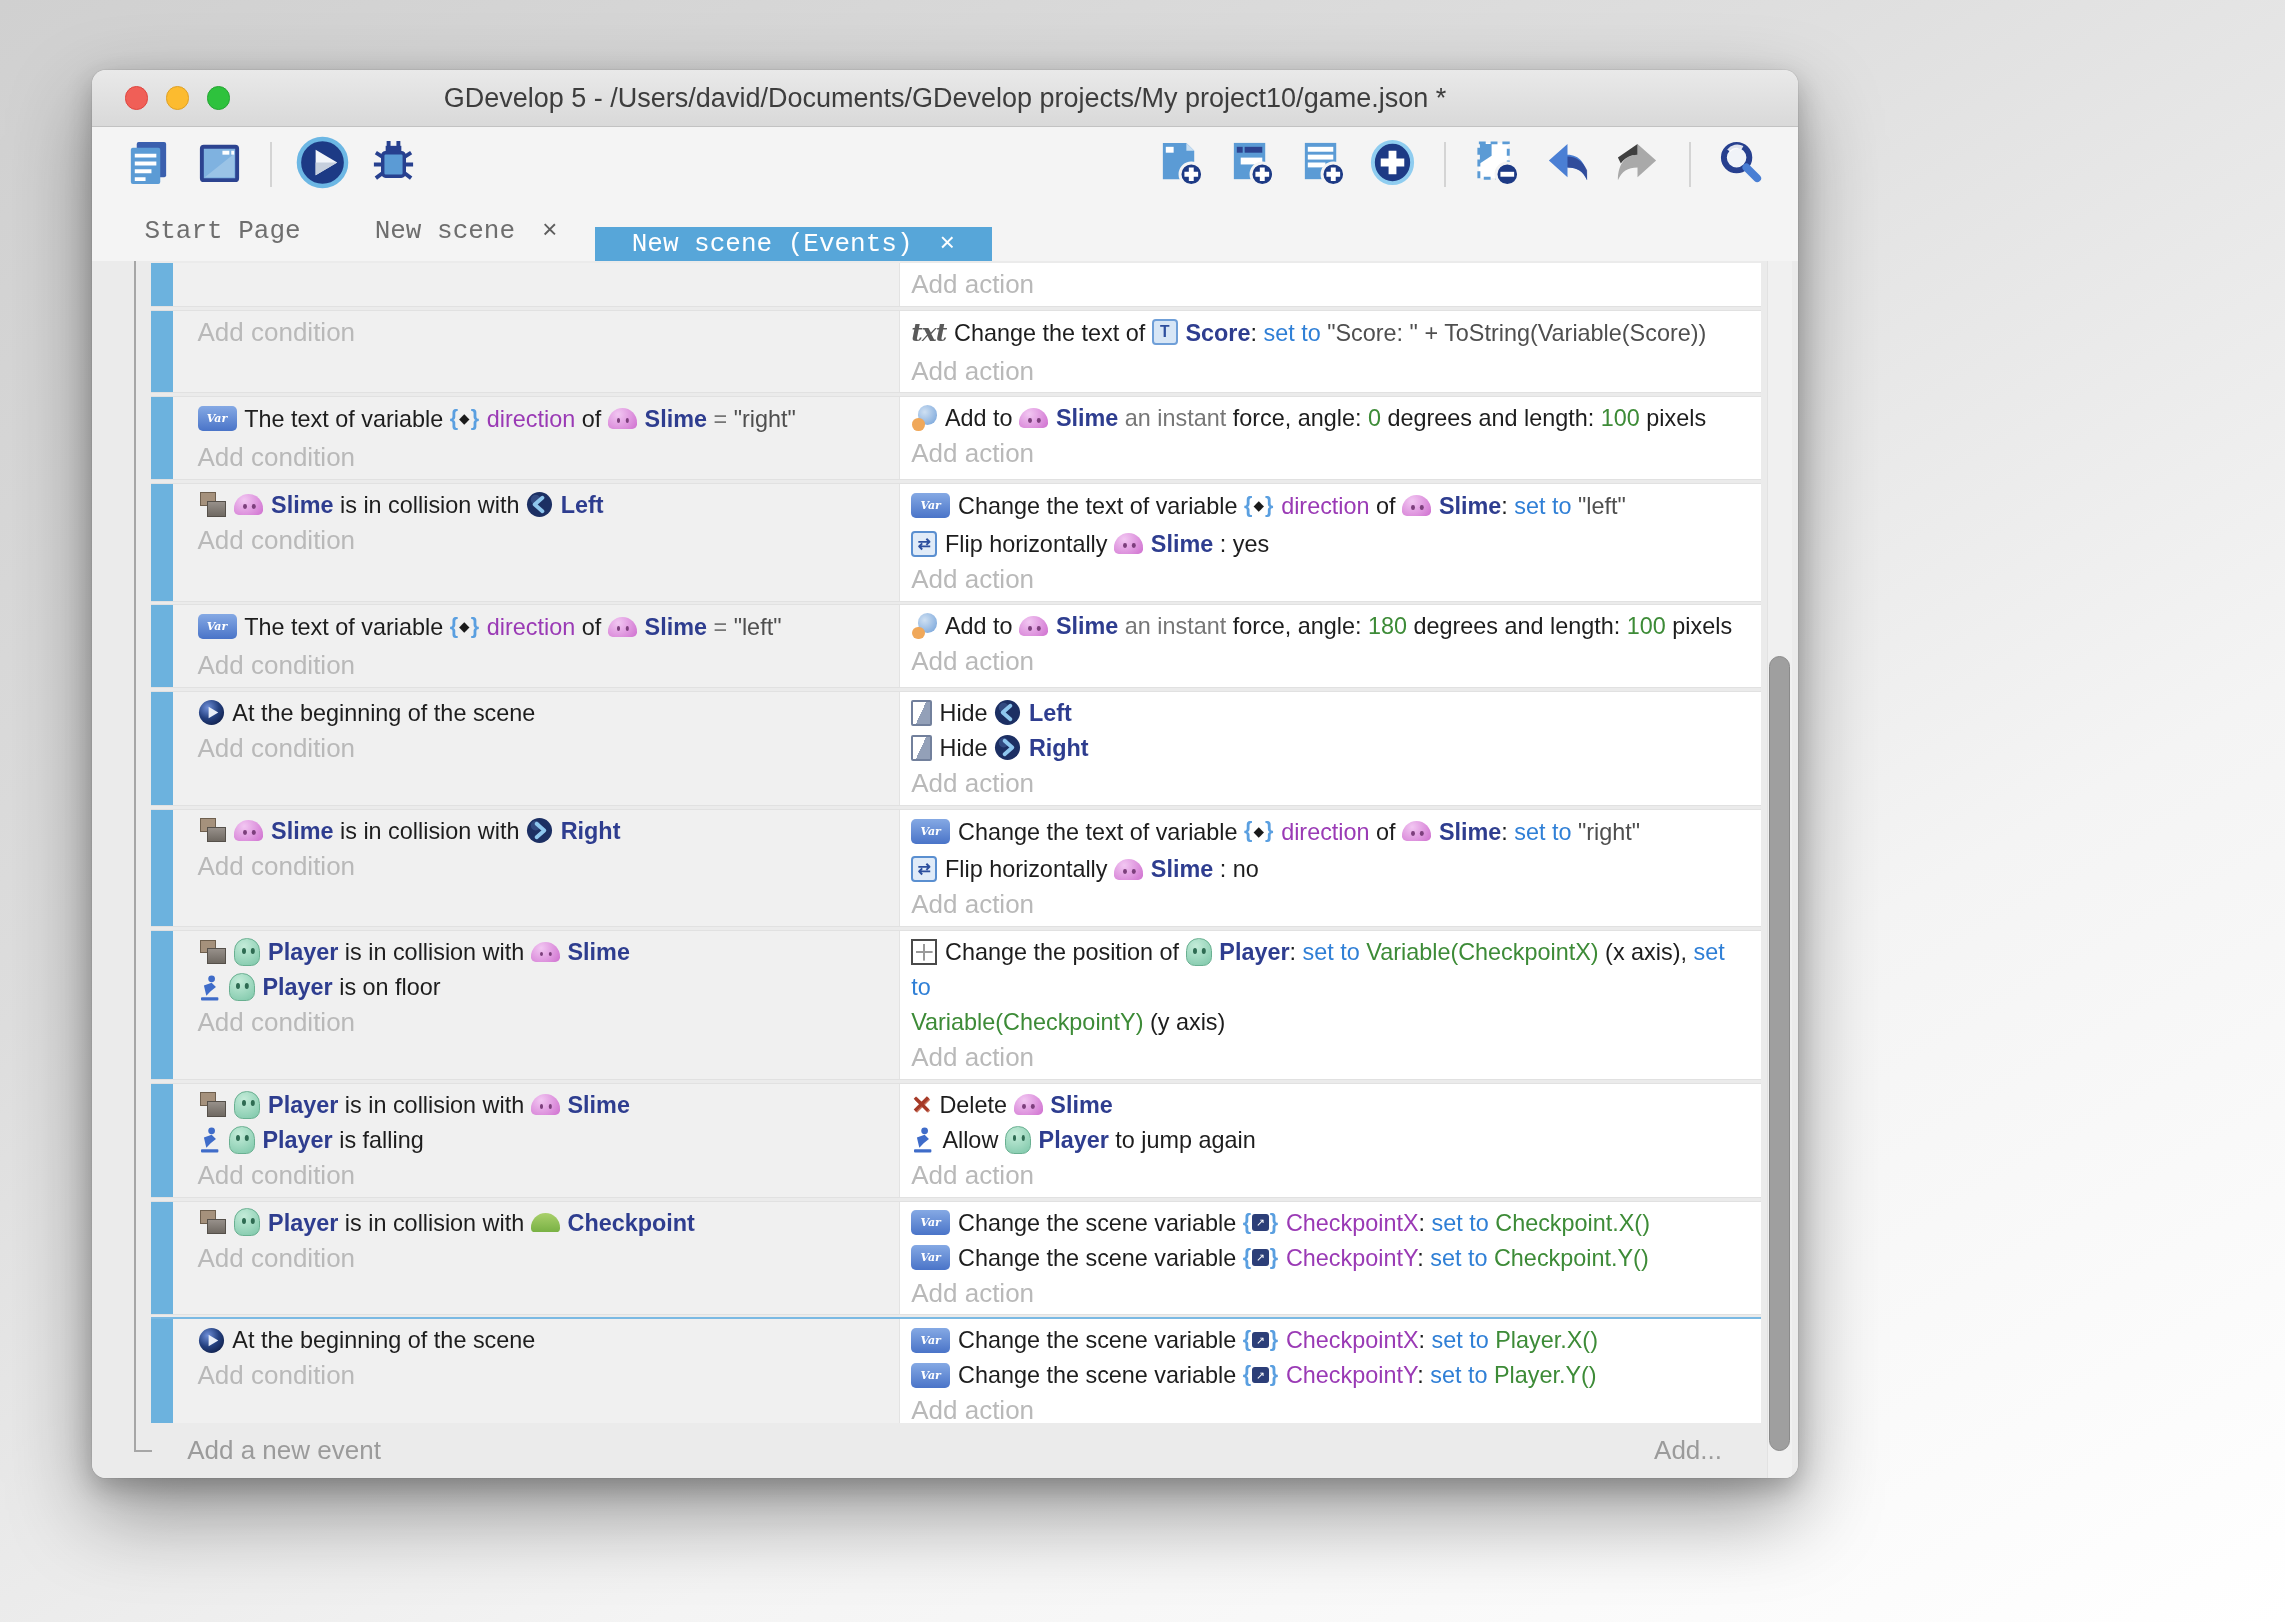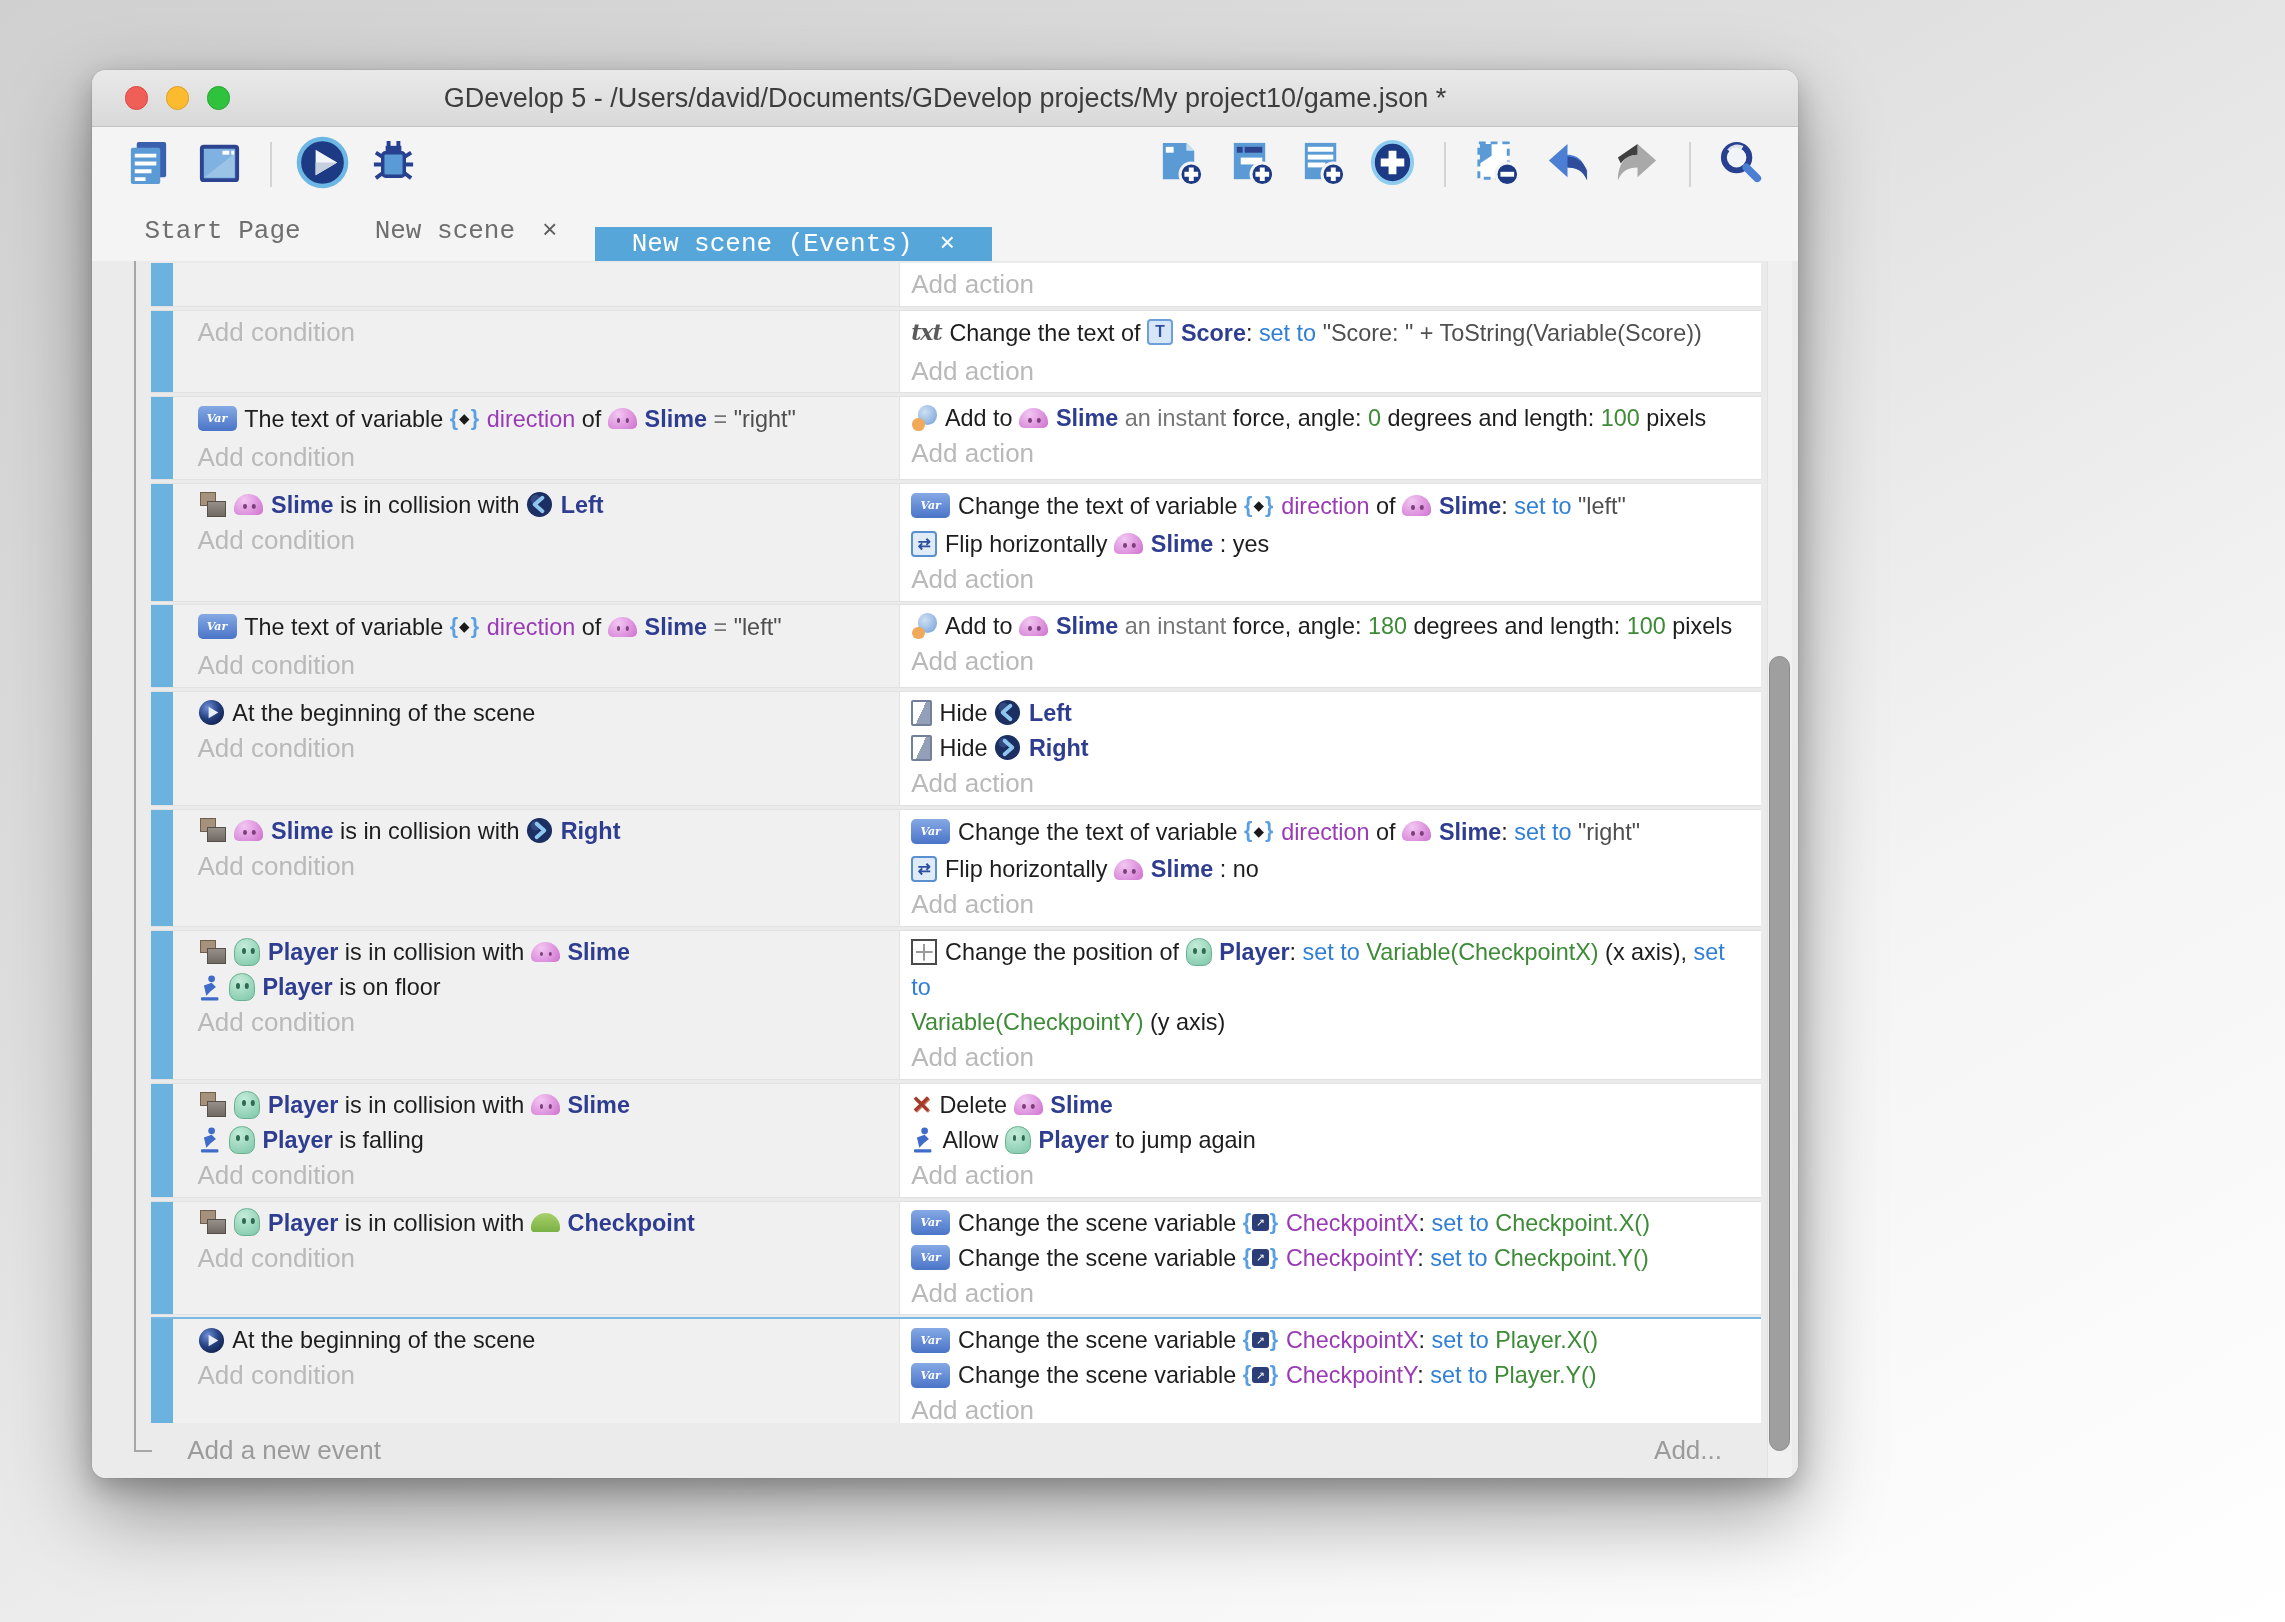--- a/index.html
+++ b/index.html
@@ -73,21 +73,21 @@
   .dash{display:inline-block;width:17.6px;height:2px;background:#a6a6a6;margin-right:15.6px;}
   .addmore{cursor:pointer;}
   
   .track{position:absolute;right:5.9px;top:0;bottom:0;width:25px;background:#f0f0f0;border-left:1px solid #e2e2e2;}
   .thumb{position:absolute;right:7.8px;top:395px;width:21.5px;height:795px;border-radius:10.7px;background:#9f9f9f;border:1px solid #8a8a8a;}
   
   .ic{display:inline-block;vertical-align:middle;margin:0 7.8px 3.9px 0;}
   .ic svg{display:block;}
   .ic-var{width:39px;height:25px;border-radius:4.9px;background:linear-gradient(#85a9e4,#4a74c8);color:#fff;text-align:center;
           font-family:"DejaVu Serif",serif;font-style:italic;font-weight:700;font-size:11px;line-height:25px;}
-  .ic-txt{font-family:"DejaVu Serif",serif;font-style:italic;font-weight:700;font-size:22px;color:#5a5a5a;letter-spacing:-1px;width:auto;}
+  .ic-txt{font-family:"DejaVu Serif",serif;font-style:italic;font-weight:700;font-size:25px;color:#5a5a5a;letter-spacing:-1px;width:auto;}
   .ic-textobj{width:26px;height:26px;border-radius:3.9px;background:#d7e6f6;border:2px solid #6f9fd8;color:#2e4f9e;text-align:center;
           font-weight:700;font-size:15.6px;line-height:21.5px;}
   .ic-brk{display:inline-flex;align-items:center;width:auto;}
   .ic-brk .b{color:#5a9fe0;font-weight:700;font-size:21.5px;line-height:23.4px;}
   .ic-brk .d{color:#1a1a1a;font-size:13.7px;margin:0 1px;}
   .ic-brk .sq{display:inline-block;width:16.6px;height:16.6px;background:#2c3e78;color:#fff;font-size:10.7px;line-height:16.6px;border-radius:2.9px;text-align:center;margin:0 1px;}
   .ic-slime{width:29px;height:20.5px;border-radius:14.6px 14.6px 4.9px 4.9px;background:radial-gradient(circle at 35% 30%,#f2c7f2,#cf6fcf);position:relative;}
   .ic-slime::after{content:"";position:absolute;left:8.8px;top:9.8px;width:3.9px;height:4.9px;border-radius:50%;background:#7c3f7c;box-shadow:8.8px 0 0 #7c3f7c;}
   .ic-player{width:26px;height:28px;border-radius:12.7px 12.7px 8.8px 8.8px;background:radial-gradient(circle at 38% 28%,#c4ecd9,#7cc6a8);border:1px solid #69b091;position:relative;}
   .ic-player::after{content:"";position:absolute;left:6.8px;top:8.8px;width:3.9px;height:5.9px;border-radius:50%;background:#2e6b52;box-shadow:8.8px 0 0 #2e6b52;}

